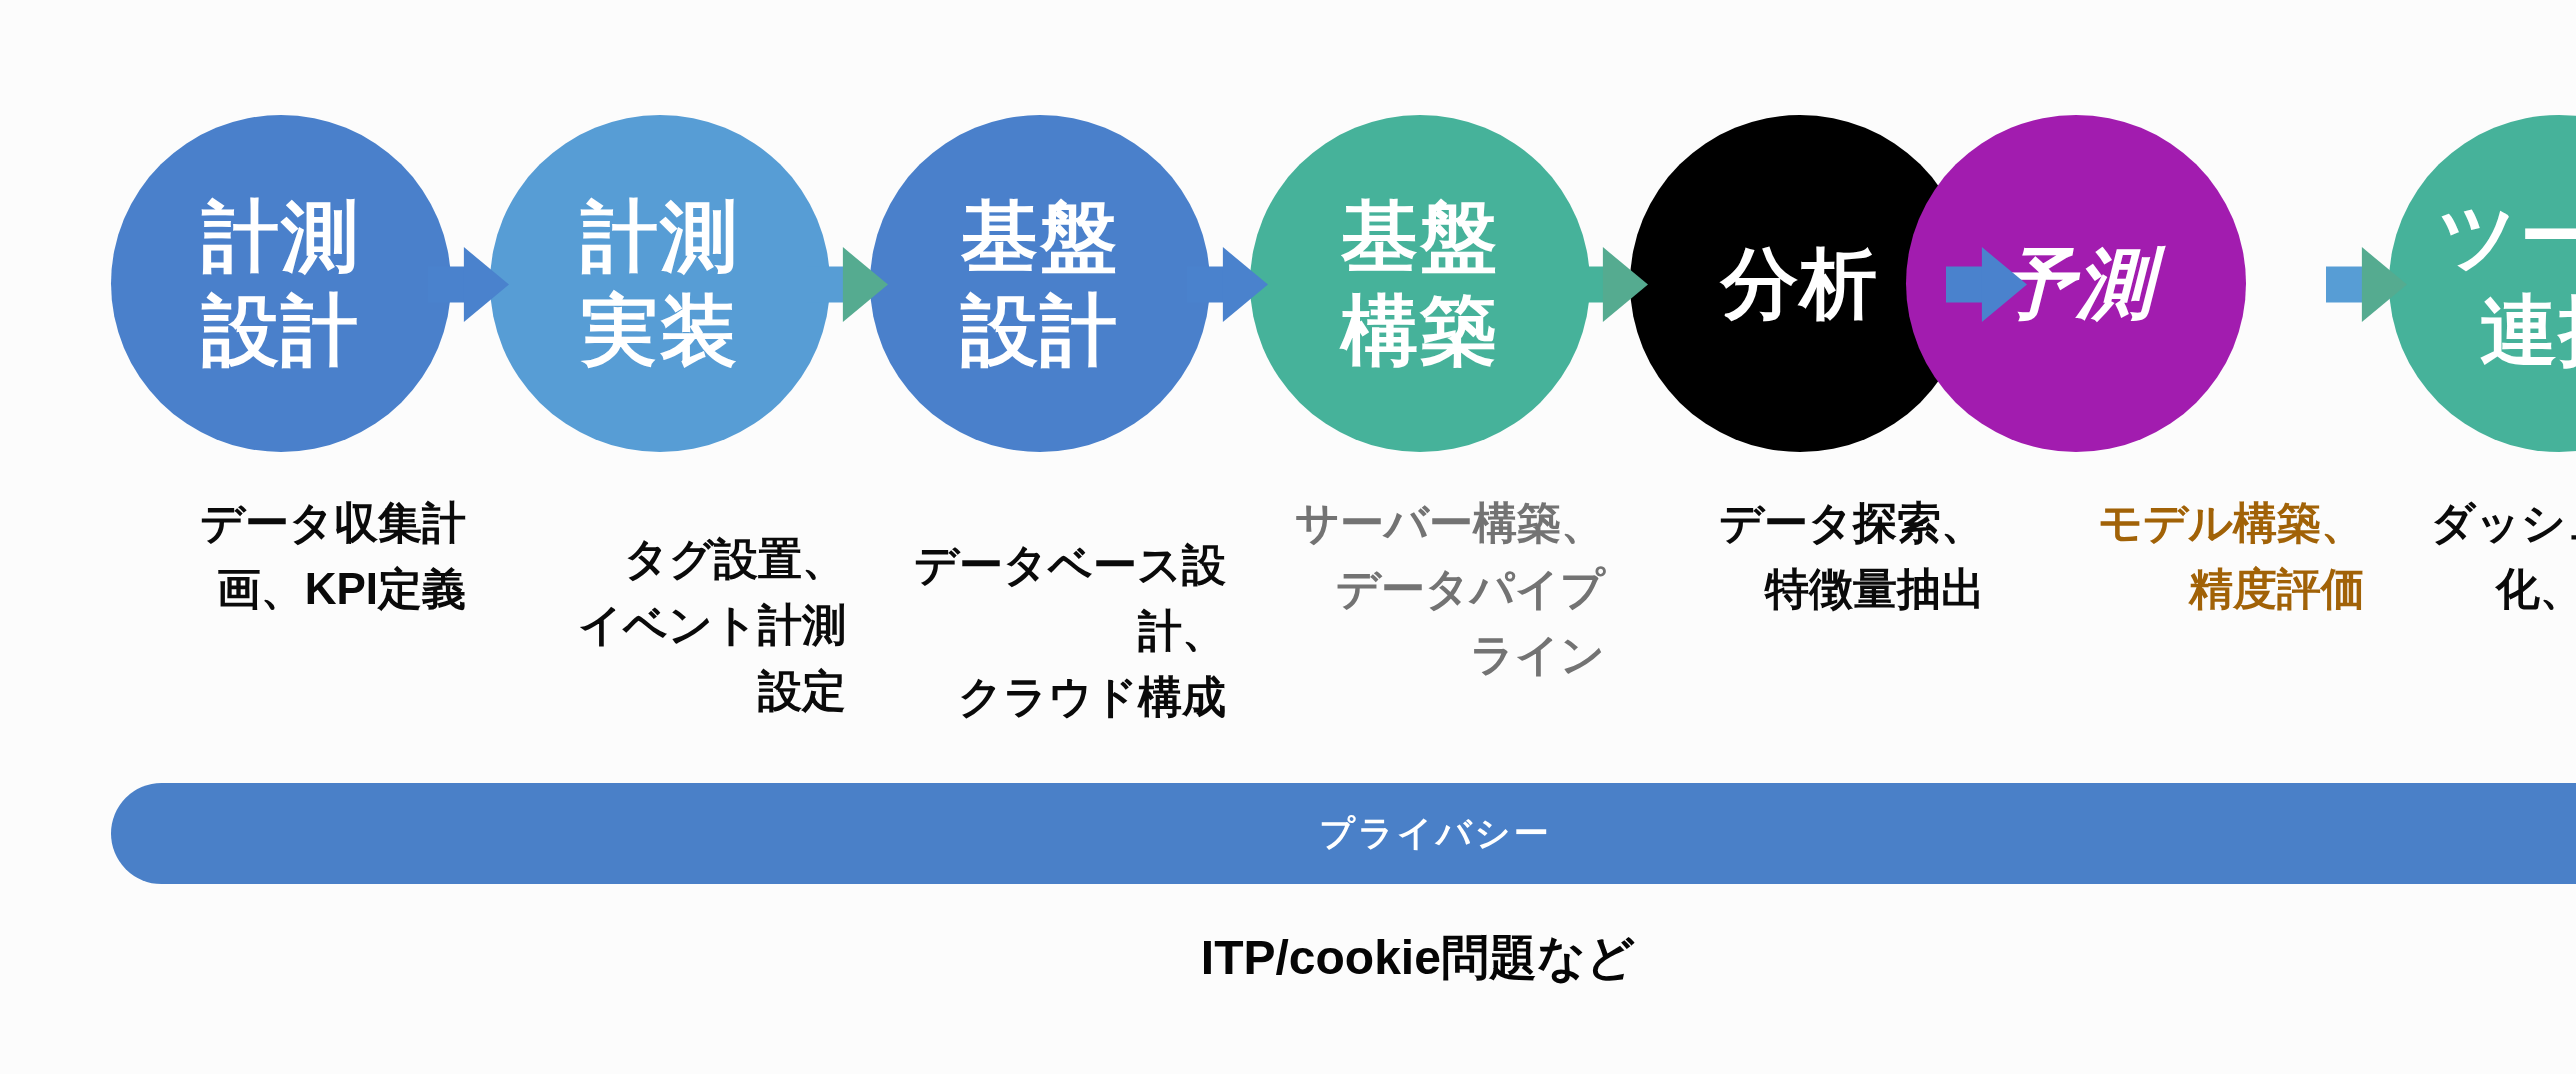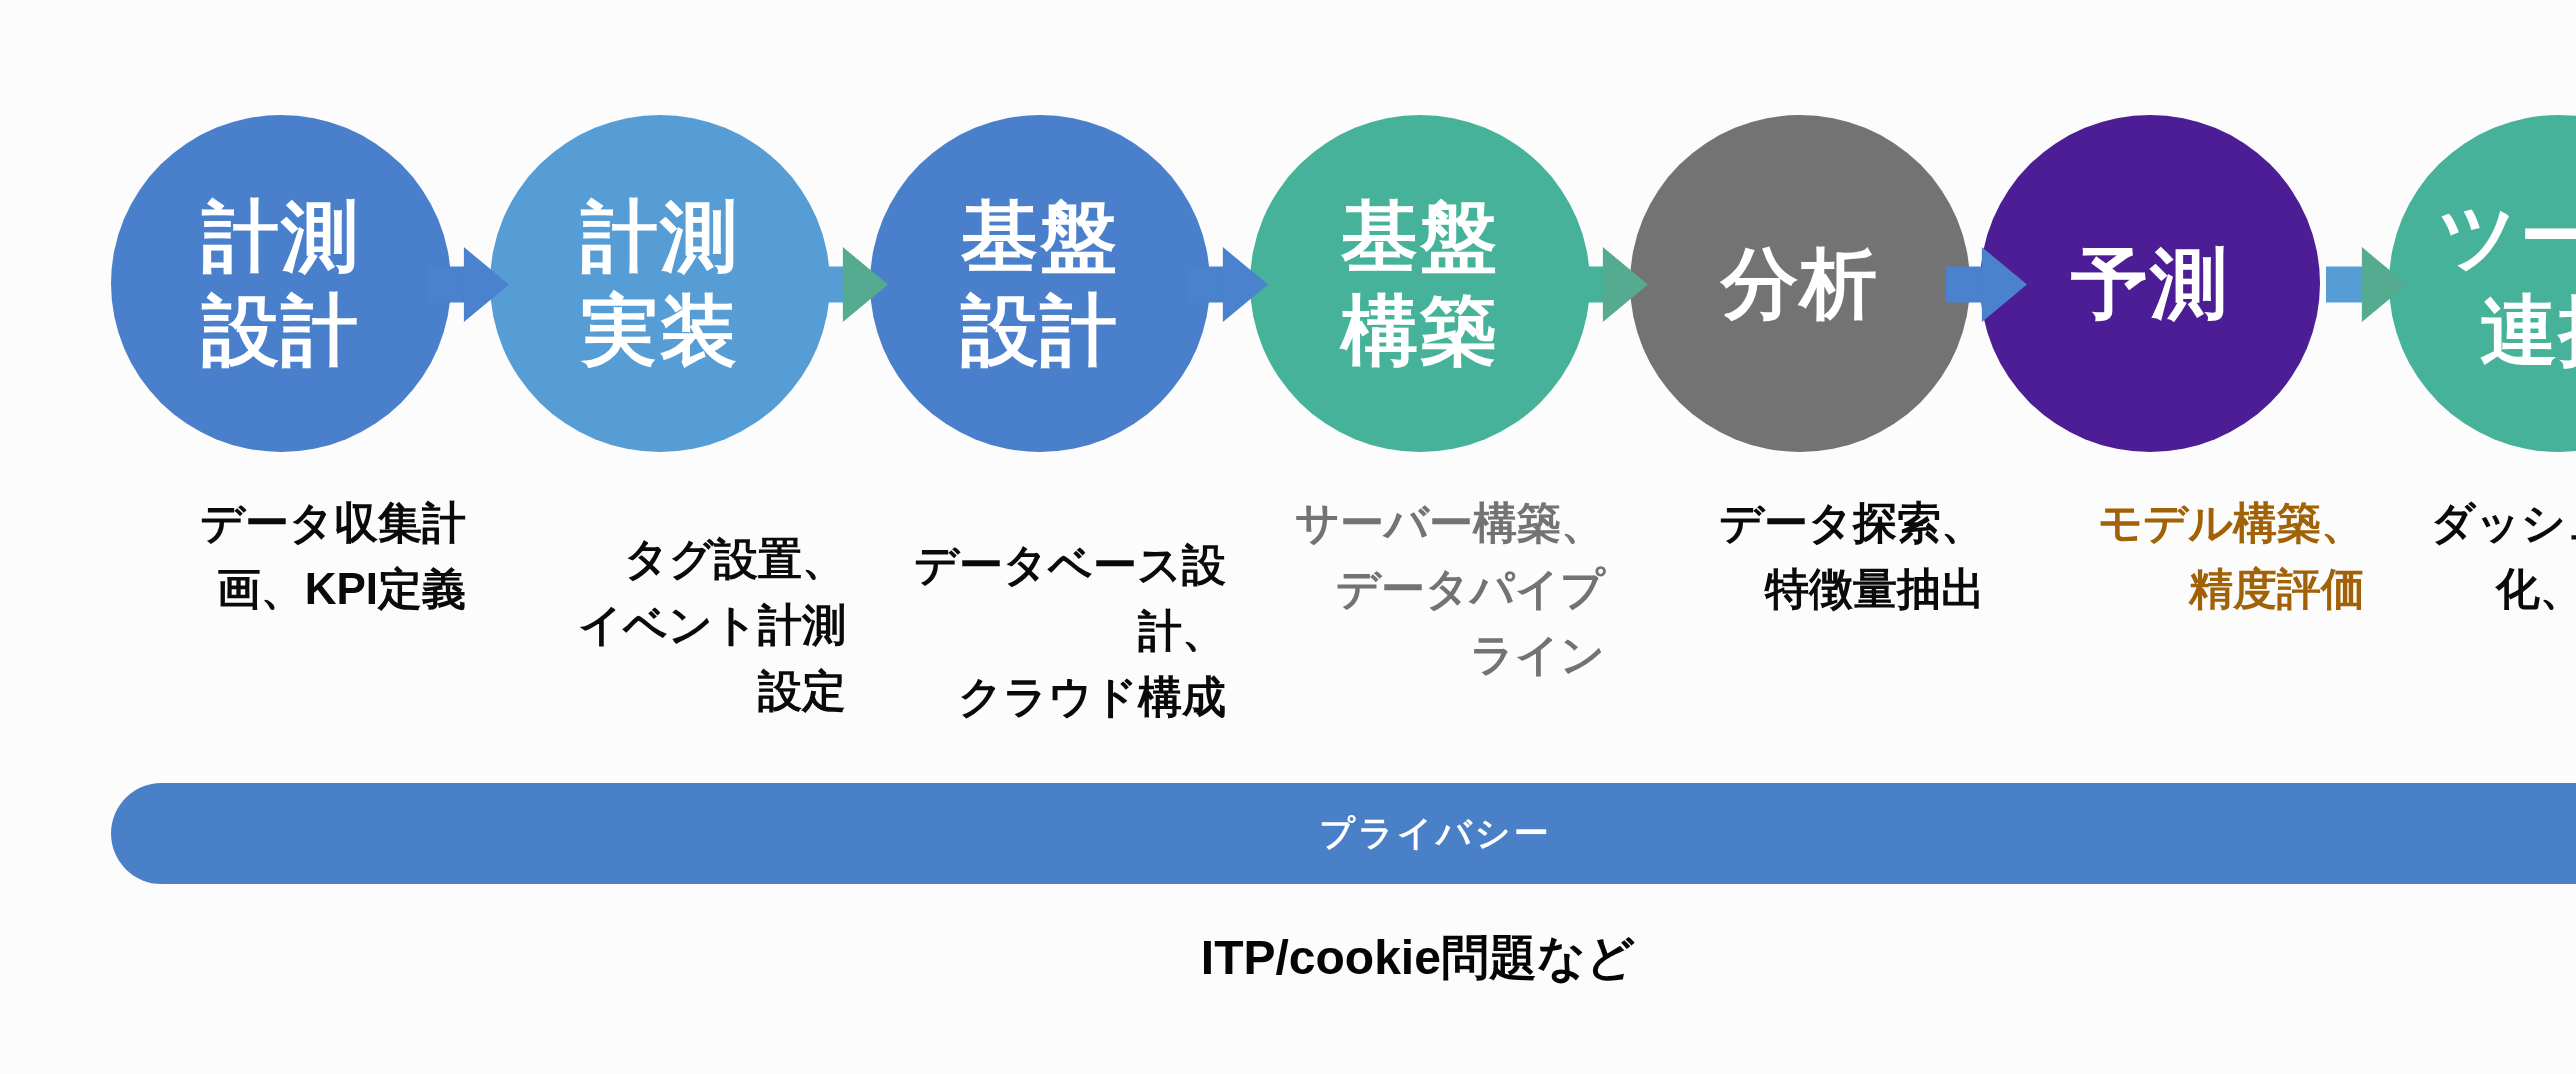--- a/index.html
+++ b/index.html
@@ -52,24 +52,24 @@
 実装</span>
 </div>
 <div class="circle" style="left: 870px; background: rgb(74, 128, 203);">
   <span class="circle-label" style="color: rgb(255, 255, 255);">基盤
 設計</span>
 </div>
 <div class="circle" style="left: 1250px; background: rgb(70, 178, 154);">
   <span class="circle-label" style="color: rgb(255, 255, 255);">基盤
 構築</span>
 </div>
-<div class="circle" style="left: 1630px; background: #737373;">
+<div class="circle" style="left: 1630px; background: #000000;">
   <span class="circle-label" style="color: rgb(255, 255, 255);">分析</span>
 </div>
-<div class="circle" style="left: 1980px; background: #4c1d95;">
+<div class="circle" style="left: 1906px; background: #a21caf; font-style: italic;">
   <span class="circle-label" style="color: rgb(255, 255, 255);">予測</span>
 </div>
 <div class="circle" style="left: 2389px; background: rgb(70, 178, 154);">
   <span class="circle-label" style="color: rgb(255, 255, 255);">ツール
 連携</span>
 </div>
 
 <svg class="arrow" style="left:428px" viewBox="0 0 160 150">
   <polygon points="0,40 74,40 74,110 0,110" fill="#4a82cd"></polygon>
   <polygon points="70,2 158,75 70,148" fill="#4a82cd"></polygon>

